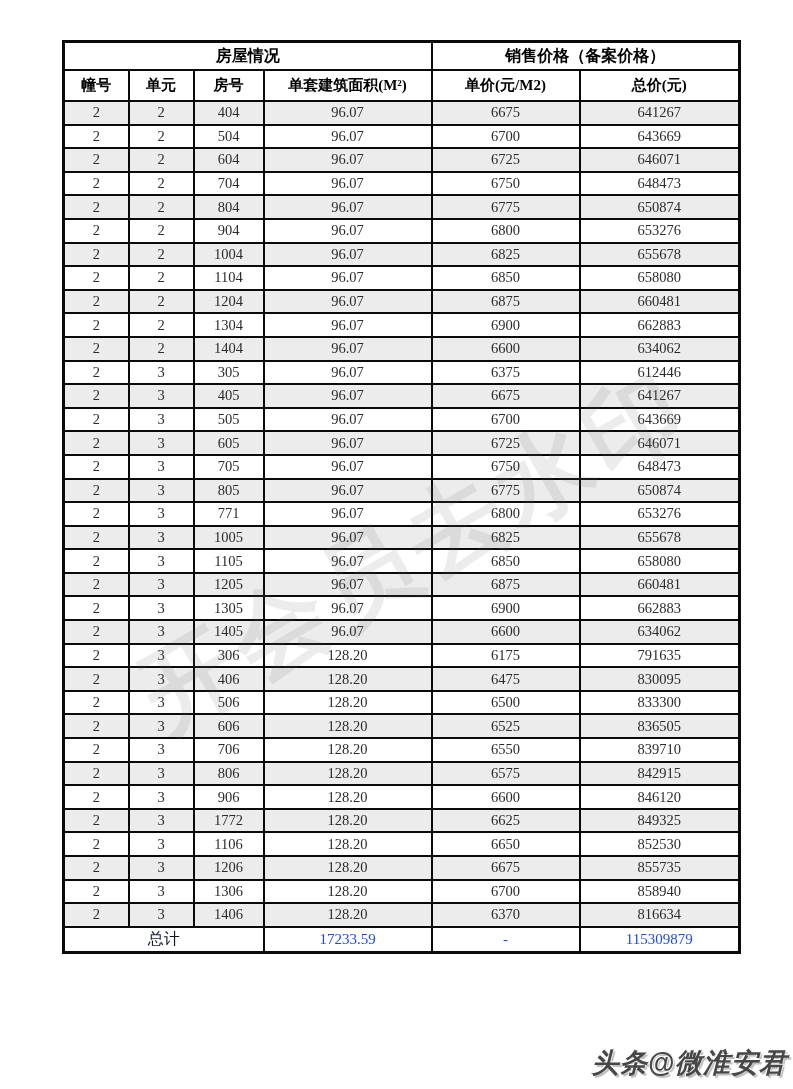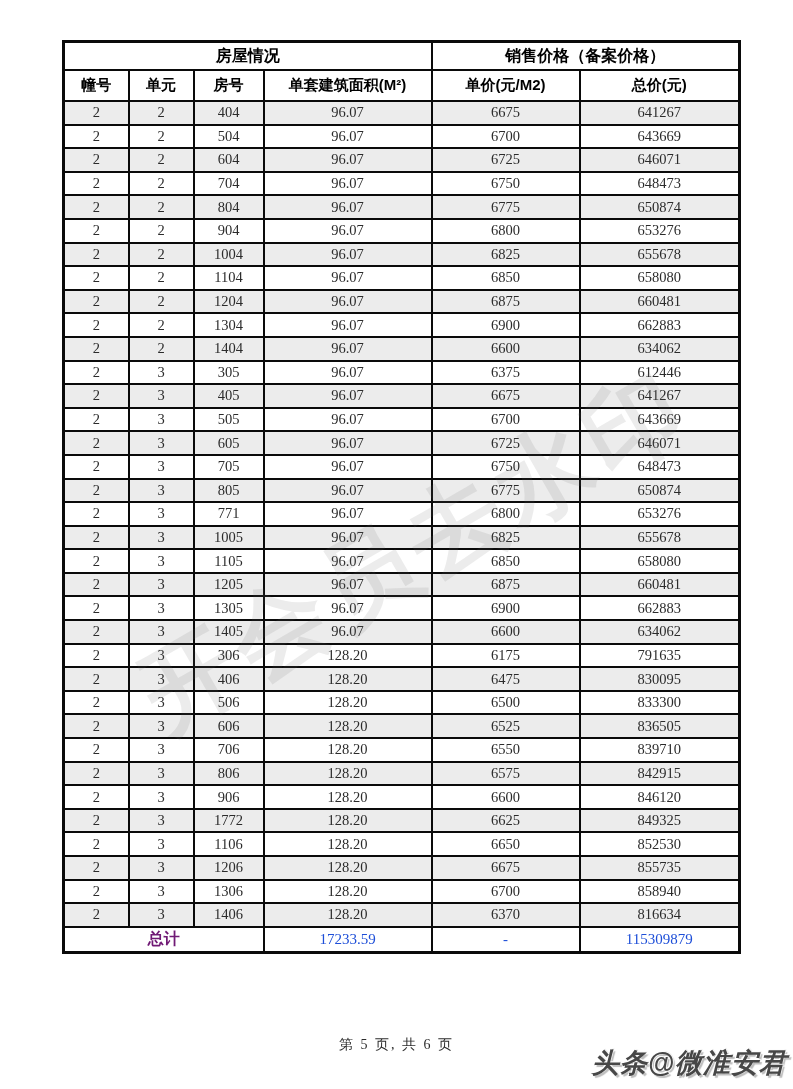--- a/index.html
+++ b/index.html
@@ -29,21 +29,21 @@
     border:2px solid #0a0a0a;
     text-align:center;
     vertical-align:middle;
     padding:0;
     overflow:hidden;
     white-space:nowrap;
   }
   #price-table{border:3px solid #0a0a0a;}
 
   #price-table thead th{
-    font-family:Liberation Sans, sans-serif;
+    font-family:Liberation Serif, serif;
     font-weight:bold;
     font-size:16px;
     color:#000;
     background:#ffffff;
   }
   #price-table thead tr.group-row th{height:26px;}
   #price-table thead tr.col-row th{height:29px;font-size:15px;}
 
   #price-table tbody td{
     height:21.6px;
@@ -54,21 +54,21 @@
   #price-table tbody tr:nth-child(even){background:#ffffff;}
 
   #price-table tfoot td{
     height:23px;
     font-size:15px;
     background:#ffffff;
     color:#1d4ed8;
   }
   #price-table tfoot td.total-label{
     font-family:"Liberation Sans","DejaVu Sans",sans-serif;
-    font-weight:bold;font-size:16px;color:#701a75;
+    font-weight:normal;font-size:16px;color:#0f172a;
   }
 
   
   .diag-watermark{
     position:absolute;
     left:150px;top:640px;
     transform:rotate(-30deg);
     transform-origin:left center;
     font-family:"Liberation Sans","DejaVu Sans",sans-serif;
     font-size:96px;
@@ -424,17 +424,16 @@
     <tfoot>
       <tr>
         <td colspan="3" class="total-label">总计</td>
         <td>17233.59</td>
         <td>-</td>
         <td>115309879</td>
       </tr>
     </tfoot>
   </table>
 
-  <div class="page-footer">第 5 页, 共 6 页</div>
 
   <div class="corner-watermark">头条@微淮安君</div>
 
 </div>
 
 </body></html>

